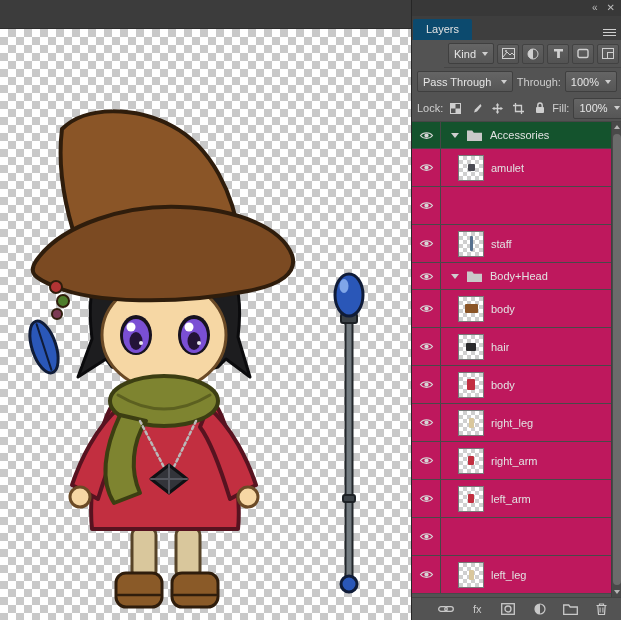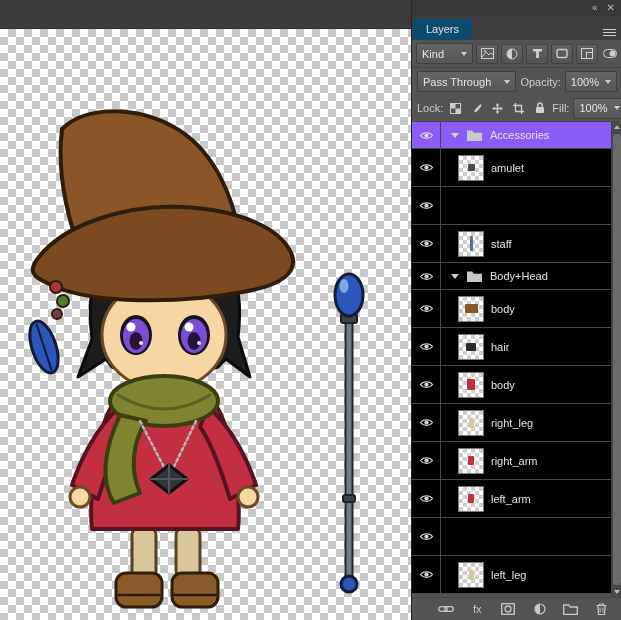--- a/index.html
+++ b/index.html
@@ -25,21 +25,21 @@
     background:#535353;border-left:1px solid #262626;
     display:flex;flex-direction:column;color:#d8d8d8;font-size:11px;
   }
   .titlebar{height:16px;background:#383838;display:flex;align-items:center;justify-content:flex-end;gap:9px;padding:0 7px;color:#bdbdbd;font-size:10px;flex:0 0 auto;}
   .titlebar span{cursor:default;line-height:16px;}
   .tabbar{height:24px;background:#3e3e3e;display:flex;align-items:flex-end;flex:0 0 auto;}
   .tab{background:#0c4a6e;color:#e3e3e3;font-size:11px;padding:4px 13px 5px;margin-left:1px;border-radius:2px 2px 0 0;}
   .panel-menu{margin-left:auto;margin-right:6px;margin-bottom:4px;display:flex;flex-direction:column;gap:2px;cursor:pointer;}
   .panel-menu i{display:block;width:13px;height:1px;background:#cfcfcf;}
   .row{display:flex;align-items:center;flex:0 0 auto;}
-  .filter-row{height:27px;padding:0 4px;gap:3px;border-bottom:1px solid #464646;}
+  .filter-row{height:27px;padding:0 4px;gap:3px;border-bottom:1px solid #464646;margin-left:32px;}
   .blend-row{height:27px;padding:0 5px;gap:4px;}
   .lock-row{height:26px;padding:0 5px;gap:4px;border-bottom:1px solid #464646;}
   .select{
     height:19px;background:linear-gradient(#656565,#565656);
     border:1px solid #3f3f3f;border-radius:2px;
     display:flex;align-items:center;padding:0 5px;gap:6px;color:#e6e6e6;cursor:pointer;
   }
   .select::after{content:"";width:0;height:0;border-left:3.5px solid transparent;border-right:3.5px solid transparent;border-top:4px solid #cfcfcf;margin-left:auto;}
   .sel-kind{width:62px;}
   .sel-mode{width:100px;}
@@ -48,23 +48,23 @@
     width:20px;height:18px;border:1px solid #424242;border-radius:2px;
     background:linear-gradient(#616161,#535353);
     display:flex;align-items:center;justify-content:center;cursor:pointer;flex:0 0 auto;
   }
   .flat-btn{width:17px;height:16px;display:flex;align-items:center;justify-content:center;cursor:pointer;flex:0 0 auto;}
   .lbl{color:#cfcfcf;}
   .ml-auto{margin-left:auto;}
   
   .layers-wrap{flex:1 1 auto;position:relative;overflow:hidden;background:#535353;}
   .layers-list{position:absolute;left:0;top:0;right:10px;bottom:0;overflow:hidden;}
-  .layer-row{display:flex;align-items:stretch;height:37px;border-bottom:1px solid #494949;background:#000000;cursor:pointer;}
+  .layer-row{display:flex;align-items:stretch;height:37px;border-bottom:1px solid #494949;background:#be185d;cursor:pointer;}
   .layer-row.group{height:26px;}
-  .layer-row.selected{background:#8b5cf6;}
+  .layer-row.selected{background:#14532d;}
   .eye-cell{width:28px;flex:0 0 auto;display:flex;align-items:center;justify-content:center;border-right:1px solid #464646;}
   .row-main{display:flex;align-items:center;gap:7px;padding-left:6px;flex:1;min-width:0;}
   .tri{width:0;height:0;border-left:4px solid transparent;border-right:4px solid transparent;border-top:5px solid #cfcfcf;margin-left:4px;}
   .thumb{
     width:26px;height:26px;margin-left:11px;position:relative;flex:0 0 auto;
     background-color:#fff;
     background-image:conic-gradient(#cfcfcf 25%, #ffffff 25% 50%, #cfcfcf 50% 75%, #ffffff 75%);
     background-size:8px 8px;
     border:1px solid #787878;box-sizing:border-box;
     display:flex;align-items:center;justify-content:center;
@@ -216,21 +216,21 @@
           <rect x="0.5" y="0.5" width="13" height="8" rx="4" fill="none" stroke="#cfcfcf"></rect>
           <circle cx="9.5" cy="4.5" r="3" fill="#cfcfcf"></circle>
         </svg>
     </div>
   </div>
 
   <div class="row blend-row">
     <div class="select sel-mode">
       <span>Pass Through</span>
     </div>
-    <span class="lbl ml-auto">Opacity:</span>
+    <span class="lbl ml-auto">Through:</span>
     <div class="select sel-pct">
       <span>100%</span>
     </div>
   </div>
 
   <div class="row lock-row">
     <span class="lbl">Lock:</span>
     <div class="flat-btn">
       <svg width="11" height="11" viewBox="0 0 11 11">
           <rect x="0.5" y="0.5" width="10" height="10" fill="none" stroke="#cfcfcf"></rect>

